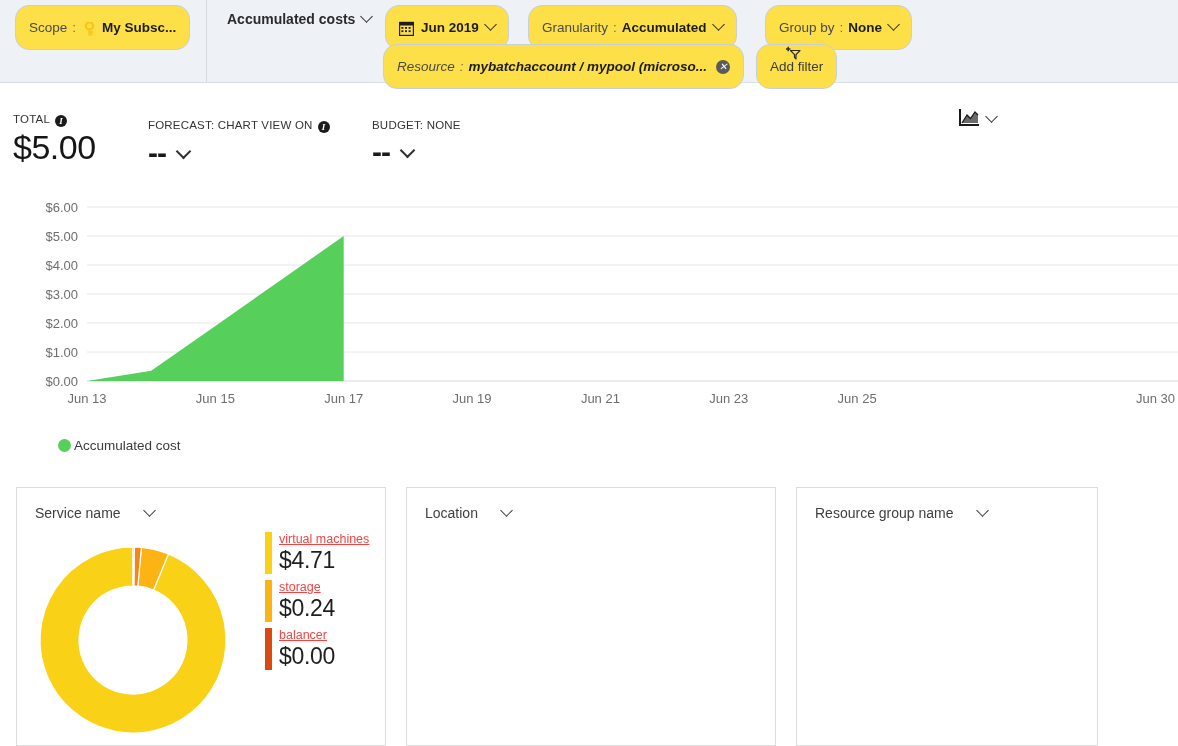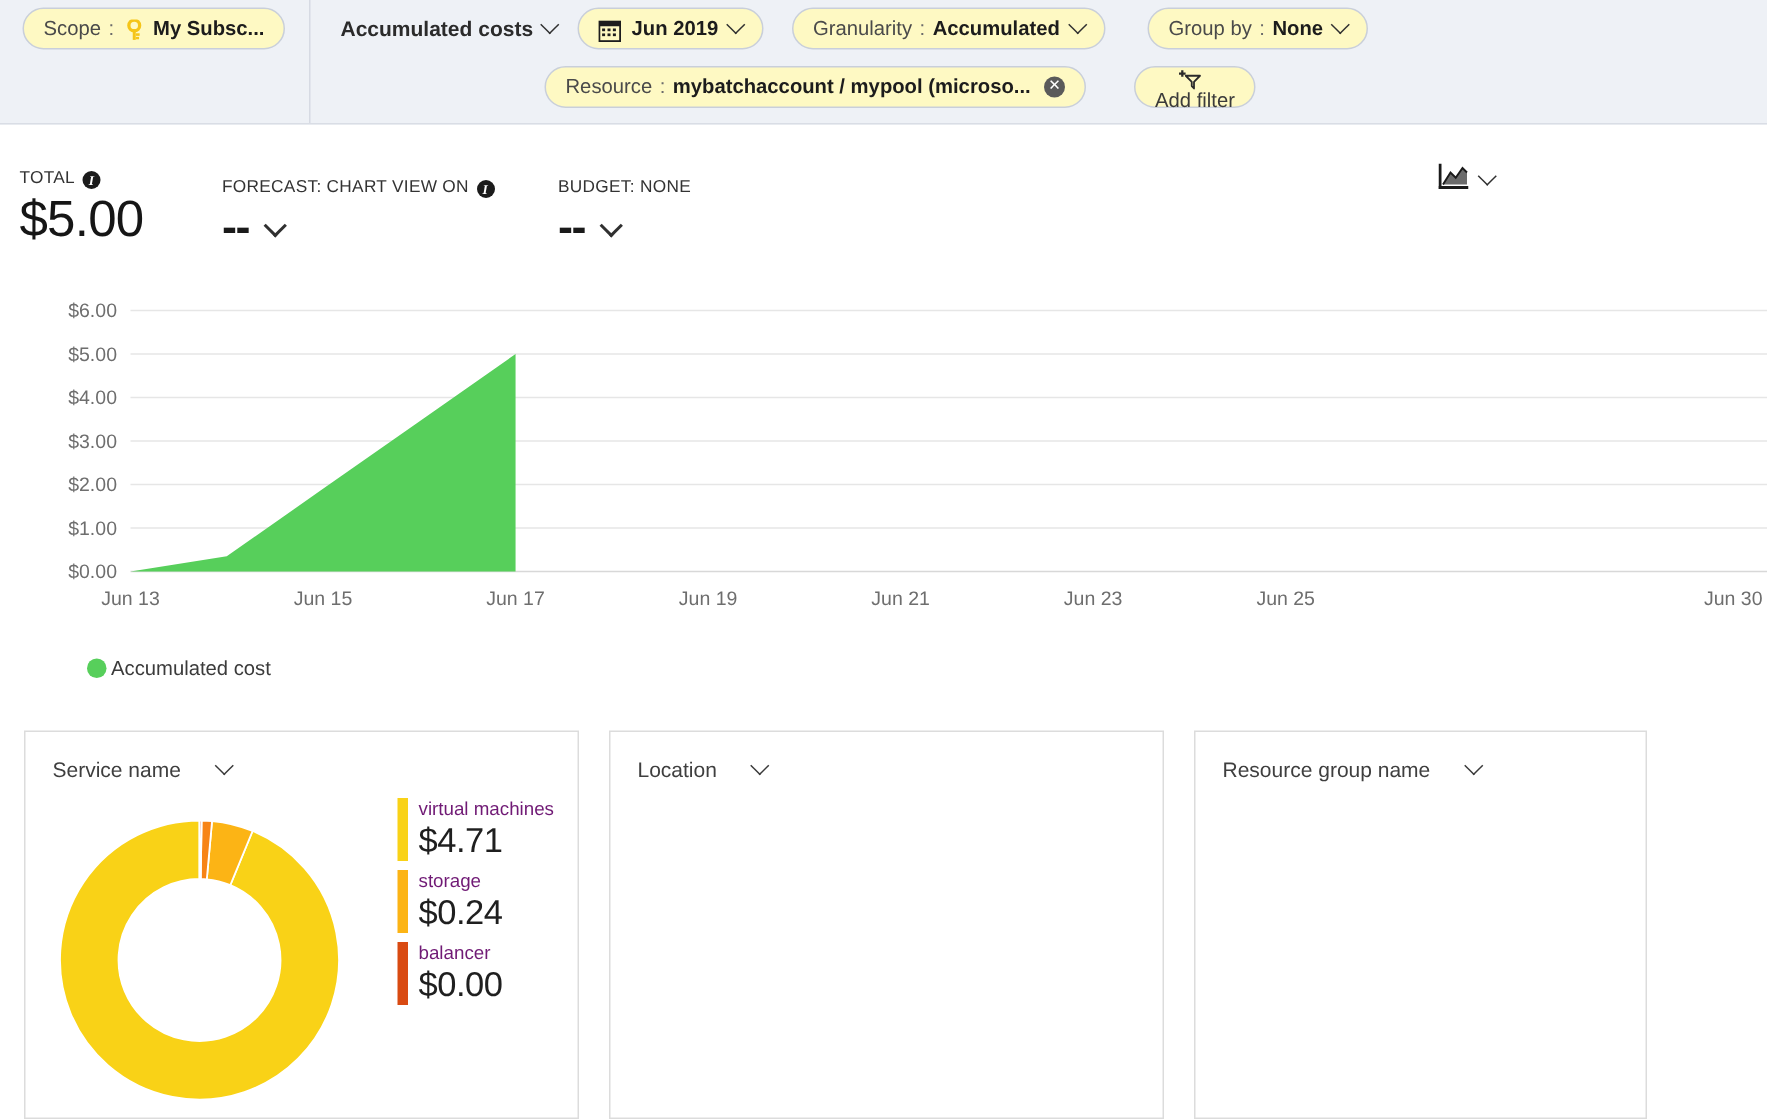--- a/index.html
+++ b/index.html
@@ -20,24 +20,24 @@
     background: #eef1f6;
     border-bottom: 1px solid #d9dde5;
   }
   #scope-zone {
     position: absolute; left: 0; top: 0;
     width: 207px; height: 82px;
     border-right: 1px solid #d6dae3;
   }
   .pill {
     display: inline-flex; align-items: center;
-    height: 28px;
+    height: 45px;
     border: 1px solid #c9cfda;
     border-radius: 14px;
-    background: #fef9c3;
+    background: #fde047;
     padding: 0 13px;
     font-size: 13.5px;
     color: #3b3b3b;
     white-space: nowrap;
     cursor: pointer;
     line-height: 1;
   }
   .pill .lbl { color: #4a4a4a; }
   .pill .sep { color: #6b6b6b; margin: 0 5px; }
   .pill .val { font-weight: bold; color: #1c1c1c; }
@@ -59,21 +59,21 @@
     position: absolute; left: 221px; top: 5px;
     display: inline-flex; align-items: center;
     height: 28px; padding: 0 6px;
     font-size: 14px; color: #2b2b2b; cursor: pointer;
     background: transparent; border: none; font-weight: bold;
   }
   #pill-date { position: absolute; left: 385px; top: 5px; }
   #cal-icon { display:inline-block; width:15px; height:15px; margin-right:7px; position:relative; top:1px; }
   #pill-gran { position: absolute; left: 528px; top: 5px; }
   #pill-group { position: absolute; left: 765px; top: 5px; }
-  #pill-resource { position: absolute; left: 363px; top: 44px; }
+  #pill-resource { position: absolute; left: 383px; top: 44px; font-style: italic; }
   #pill-addfilter { position: absolute; left: 756px; top: 44px; flex-direction: column; }
   .xbtn {
     display: inline-flex; align-items: center; justify-content: center;
     width: 14px; height: 14px; border-radius: 50%;
     background: #5a5a5a; color: #ffffff;
     font-size: 10px; line-height: 1; margin-left: 9px;
     font-family: "Liberation Sans", sans-serif;
   }
   #filter-icon { display:inline-block; width:17px; height:15px; margin-right:6px; position:relative; top:1px; }
 
@@ -130,21 +130,21 @@
     position: absolute; left: 18px; top: 17px;
     display: inline-flex; align-items: center; cursor: pointer; gap: 12px;
   }
   .card-head .ttl { font-size: 14px; color: #3f3f3f; }
   .card-head .chev { margin-left: 12px; width: 9px; height: 9px; border-width: 1.7px; border-color: #3a3a3a; }
   .donut { position: absolute; left: 14px; top: 50px; }
   .card-legend { position: absolute; top: 44px; }
   #card-0 .card-legend { left: 248px; }
   .cl-item { display: flex; margin-bottom: 6px; }
   .cl-swatch { width: 7px; flex: 0 0 7px; margin-right: 7px; }
-  .cl-name { font-size: 12.5px; color: #701a75; line-height: 15px; white-space: nowrap; }
+  .cl-name { font-size: 12.5px; color: #ef4444; line-height: 15px; white-space: nowrap; text-decoration: underline; }
   .cl-amt { font-size: 23px; color: #1f1f1f; line-height: 27px; letter-spacing: -0.3px; }
 </style>
 </head>
 <body>
 
 <div id="toolbar">
 
   <div id="scope-zone">
     <div id="pill-scope" class="pill">
       <span class="lbl">Scope</span>

